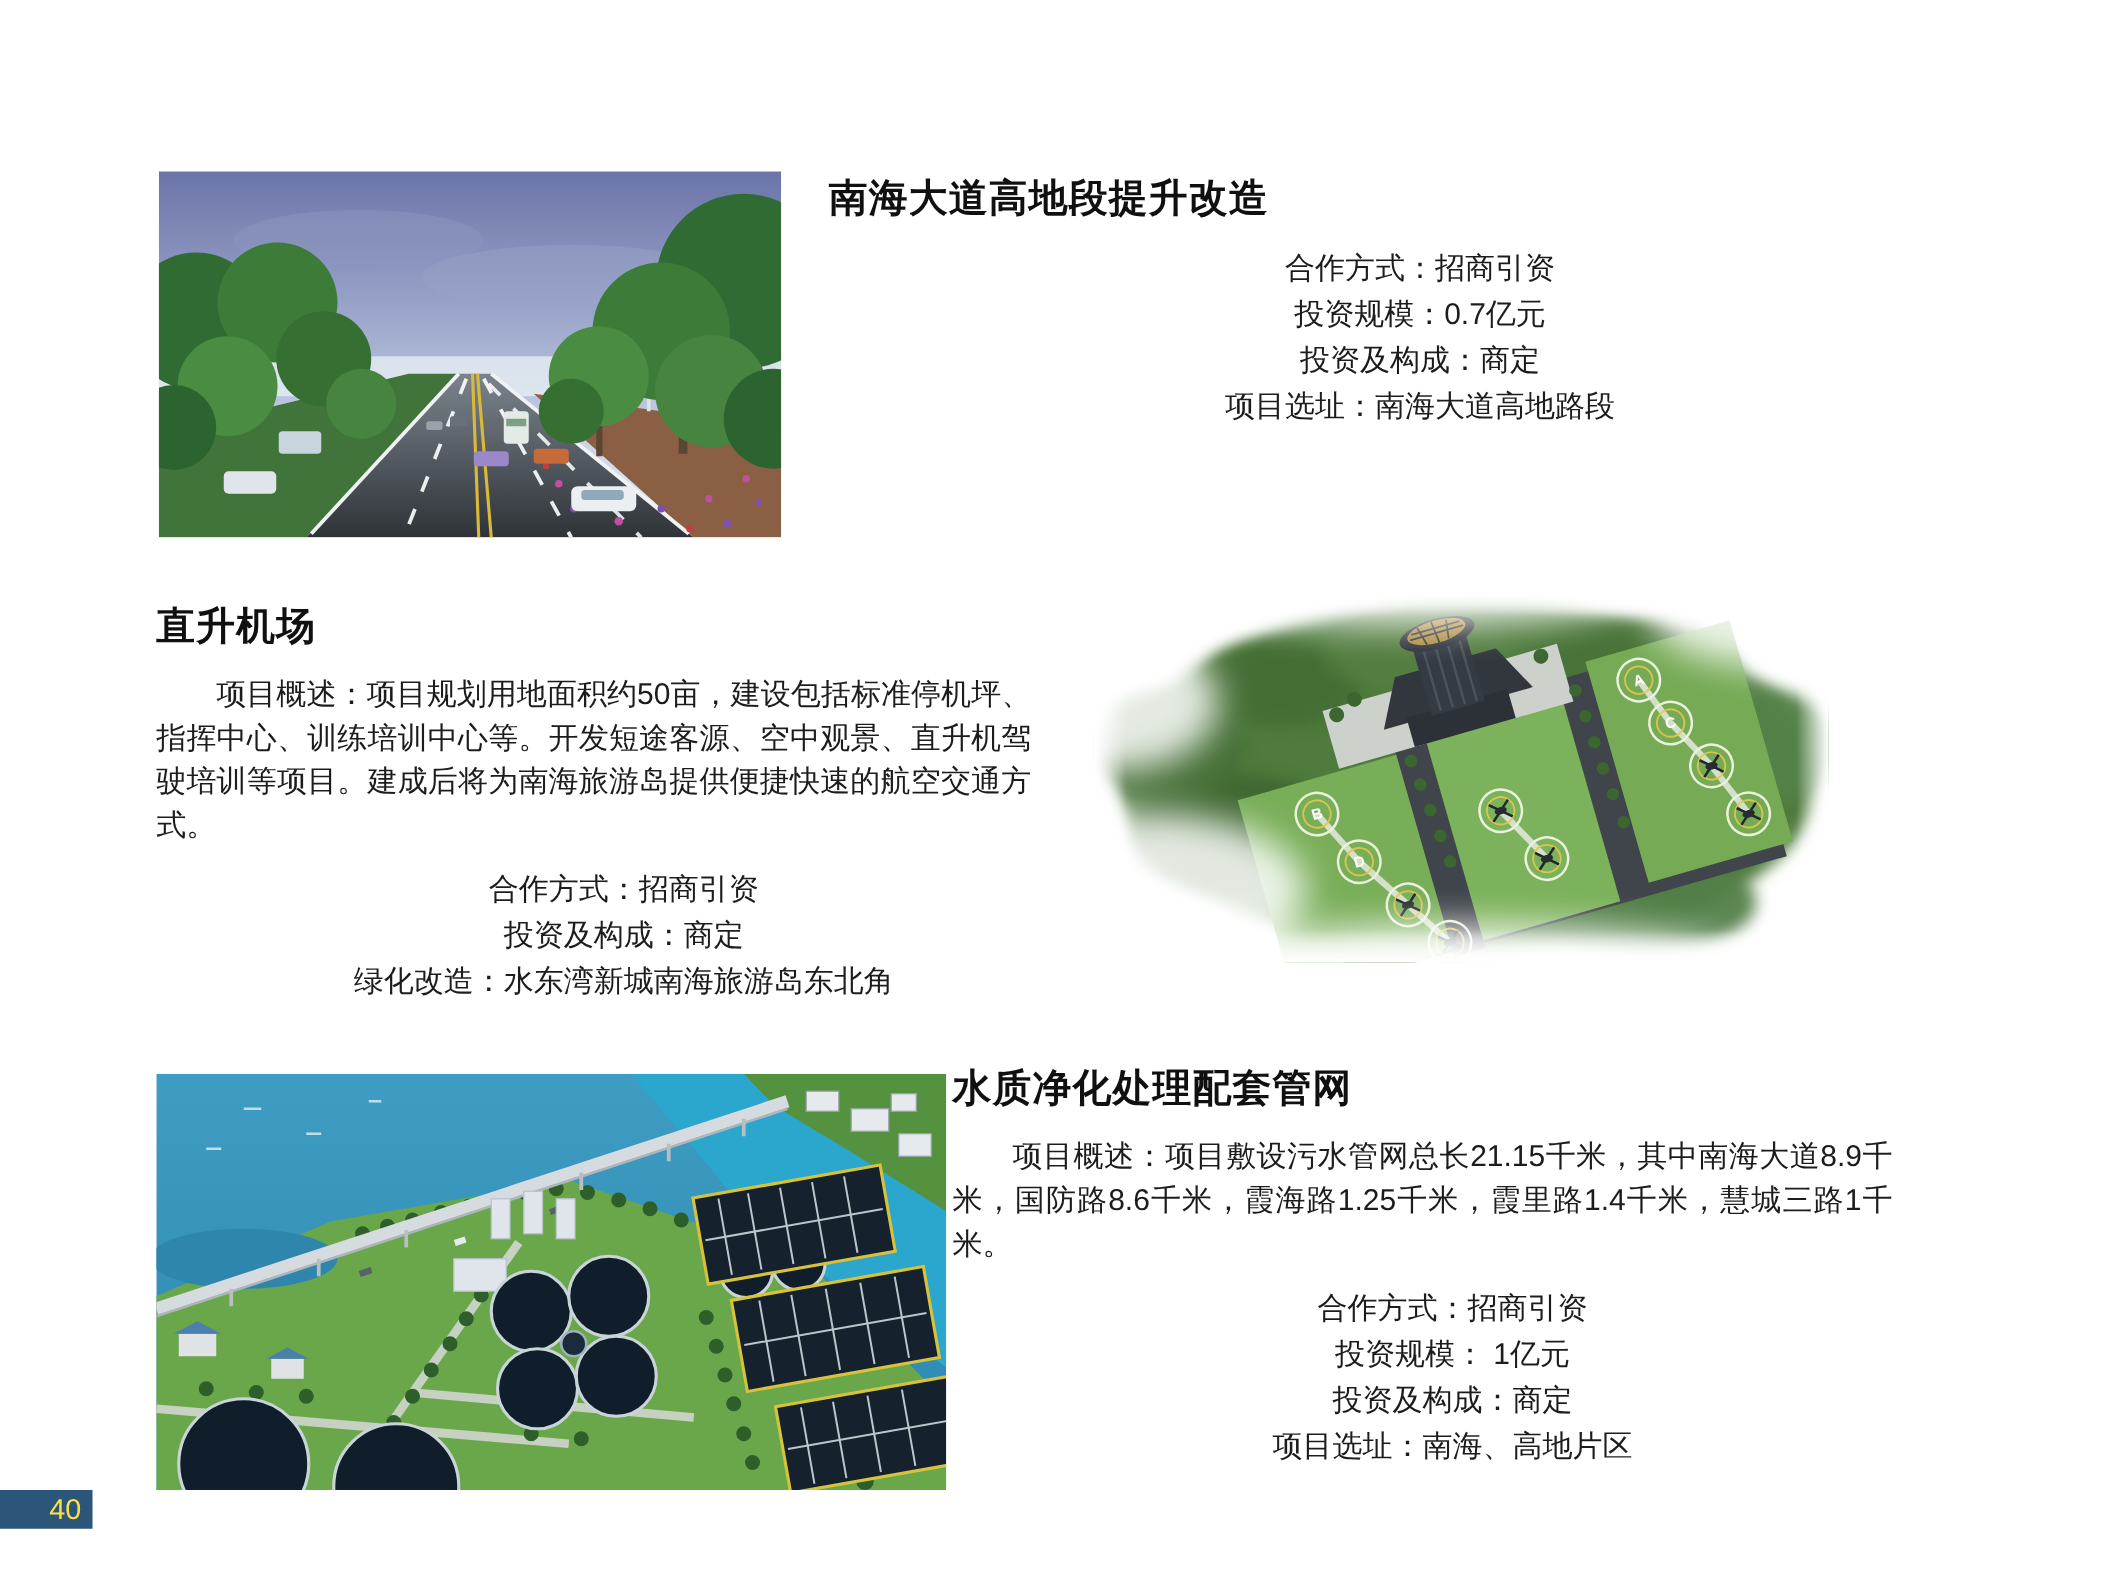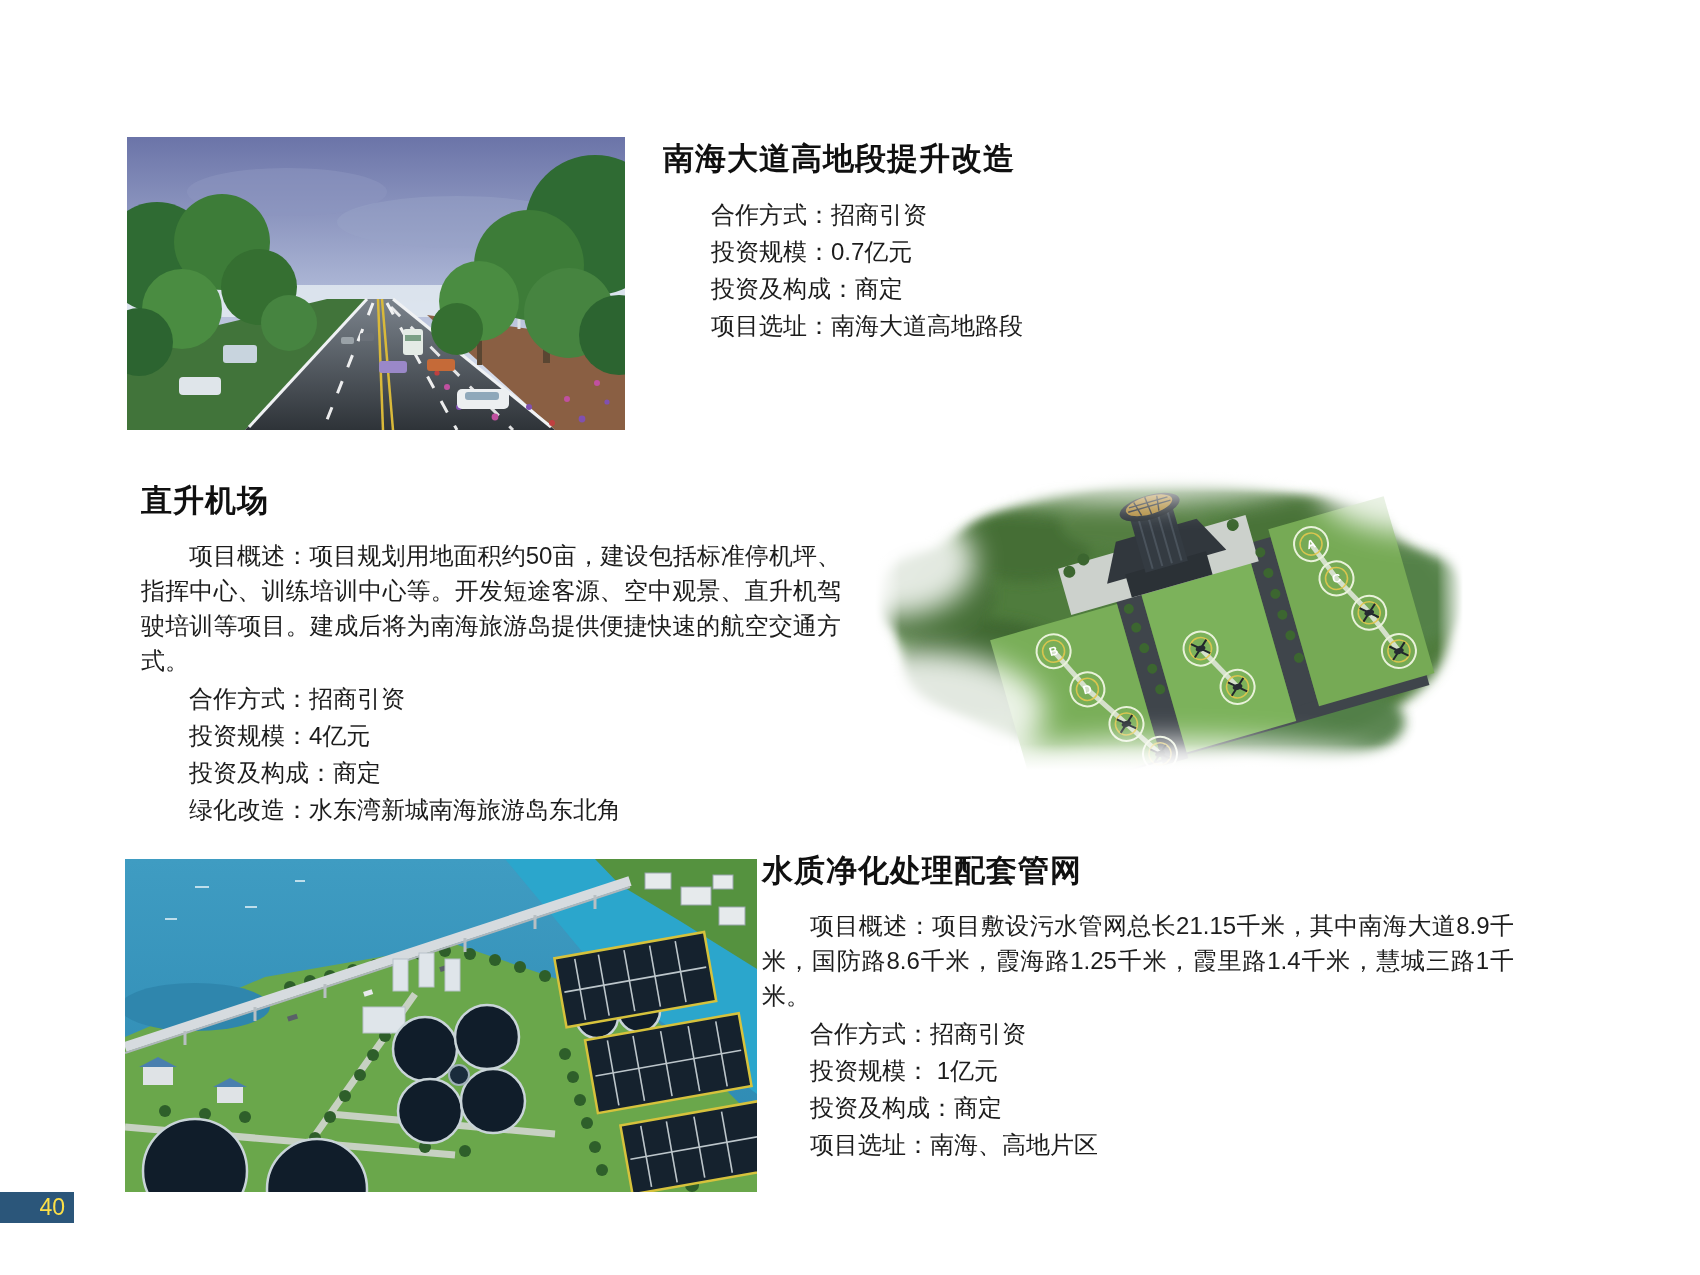--- a/index.html
+++ b/index.html
@@ -7,25 +7,25 @@
     position:relative;width:1700px;height:1275px;background:#ffffff;overflow:hidden;
     font-family:"Liberation Sans","DejaVu Sans",sans-serif;color:#1f1f1f;
   }
   .photo{position:absolute;overflow:hidden;background:#eef2f4;}
   .photo svg{display:block;width:100%;height:100%;}
   .photo-road{left:127px;top:137px;width:498px;height:293px;}
   .photo-heliport{left:875px;top:467px;width:588px;height:303px;background:#fff;}
   .photo-plant{left:125px;top:859px;width:632px;height:333px;}
   .text-block{position:absolute;}
   .text-1{left:663px;top:138px;width:898px;}
-  .text-2{left:141px;top:480px;width:700px;}
+  .text-2{left:125px;top:480px;width:700px;}
   .text-3{left:762px;top:850px;width:752px;}
   .sec-title{margin:0 0 16px 0;font-size:31px;font-weight:700;color:#101010;letter-spacing:1px;}
   .overview{margin:0;font-size:24px;line-height:35px;text-align:justify;text-indent:2em;color:#1c1c1c;}
-  .details{margin:2px 0 0 48px;}
+  .details{margin:15px 0 0 48px;text-align:center;}
   .detail-line{font-size:24px;line-height:37px;color:#1c1c1c;}
   .page-tab{
     position:absolute;left:0;top:1192px;width:74px;height:31px;background:#2b567a;
     display:flex;align-items:center;justify-content:flex-end;padding-right:9px;box-sizing:border-box;
   }
   .page-tab span{color:#fde047;font-size:23px;line-height:1;}
 </style>
 </head>
 <body>
 
@@ -112,21 +112,20 @@
       <div class="detail-line">投资及构成：商定</div>
       <div class="detail-line">项目选址：南海大道高地路段</div>
     </div>
   </div>
 
   <div class="text-block text-2">
     <h2 class="sec-title">直升机场</h2>
     <p class="overview">项目概述：项目规划用地面积约50亩，建设包括标准停机坪、指挥中心、训练培训中心等。开发短途客源、空中观景、直升机驾驶培训等项目。建成后将为南海旅游岛提供便捷快速的航空交通方式。</p>
     <div class="details">
       <div class="detail-line">合作方式：招商引资</div>
-      <div class="detail-line">投资规模：4亿元</div>
       <div class="detail-line">投资及构成：商定</div>
       <div class="detail-line">绿化改造：水东湾新城南海旅游岛东北角</div>
     </div>
   </div>
 
   <div class="photo photo-heliport">
     <svg viewBox="0 0 588 303">
       <defs>
         <filter id="b6" x="-40%" y="-40%" width="180%" height="180%">
             <feGaussianBlur stdDeviation="6"></feGaussianBlur>

